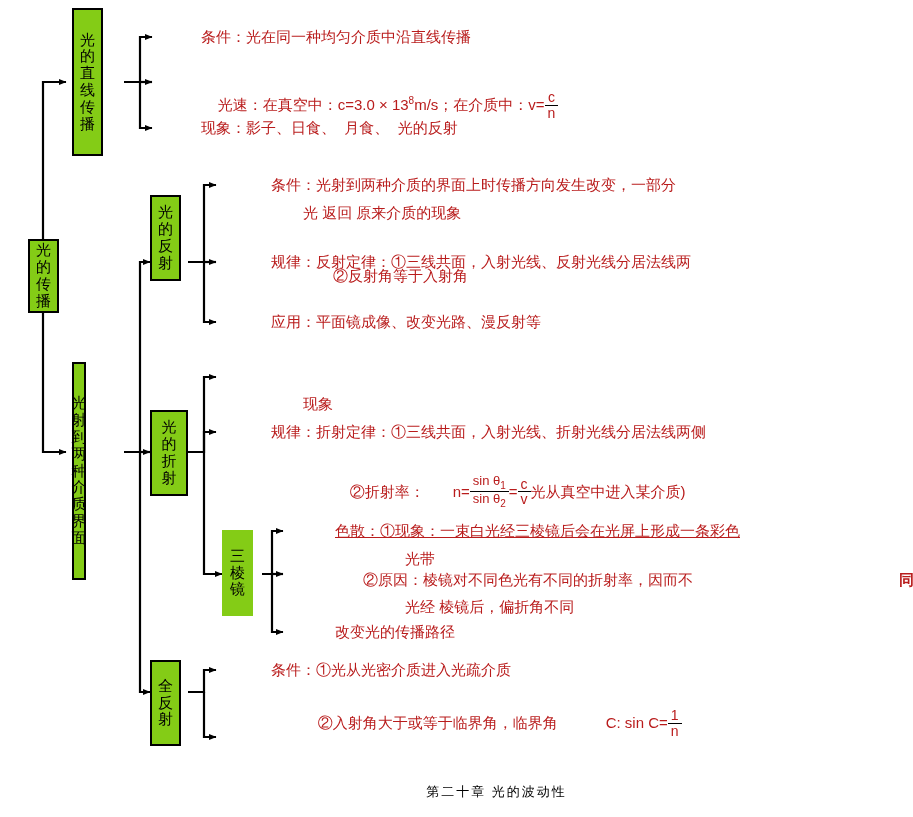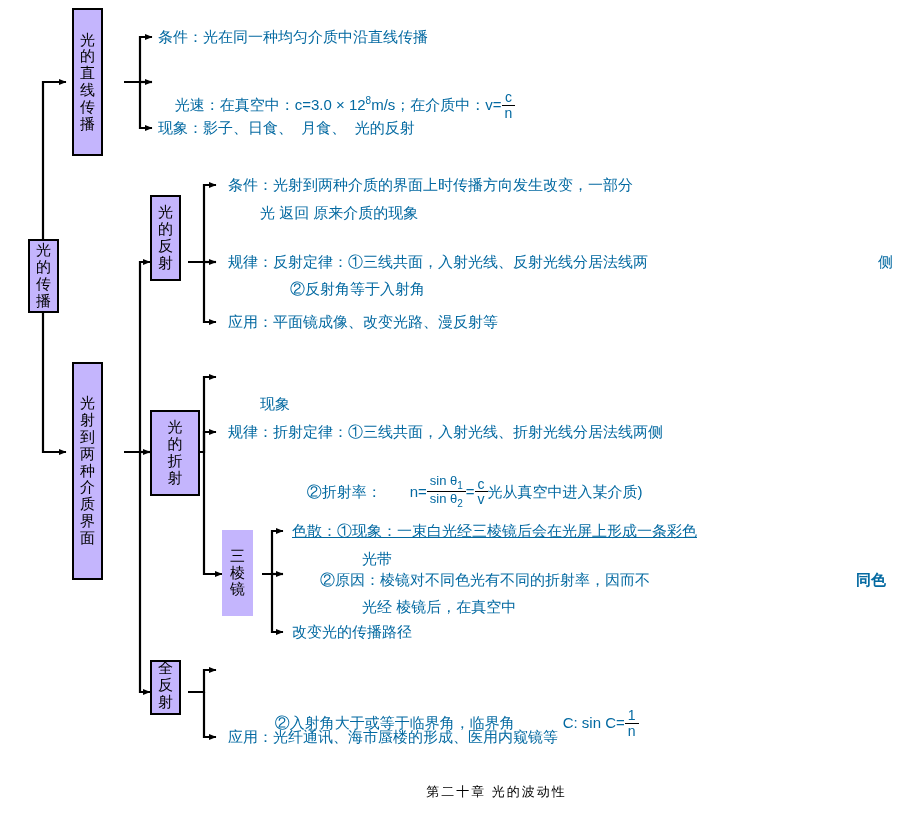--- a/index.html
+++ b/index.html
@@ -14,21 +14,21 @@
   #page {
     position: relative;
     width: 913px;
     height: 817px;
     overflow: hidden;
     background: #ffffff;
   }
   .node {
     position: absolute;
     border: 2px solid #000;
-    background: #c4b5fd;
+    background: #84cc16;
     box-sizing: border-box;
     display: flex;
     align-items: center;
     justify-content: center;
     text-align: center;
     font-size: 15px;
     line-height: 1.12;
     letter-spacing: 0px;
     padding: 2px 1px;
   }
@@ -37,21 +37,22 @@
     width: 1em;
     word-break: break-all;
     white-space: normal;
     text-align: center;
   }
   .txt {
     position: absolute;
     font-size: 15px;
     line-height: 1.35;
     white-space: pre;
-    color: #0369a1;
+    color: #b91c1c;
+    margin-left: 43px;
   }
   svg.lines {
     position: absolute;
     left: 0;
     top: 0;
     width: 913px;
     height: 817px;
     pointer-events: none;
   }
   .frac {
@@ -132,75 +133,75 @@
   </svg>
 
   <div class="node" style="left:28px; top:239px; width:31px; height:74px;">
     <span class="vtext">光的传播</span>
   </div>
 
   <div class="node" style="left:72px; top:8px; width:31px; height:148px;">
     <span class="vtext">光的直线传播</span>
   </div>
 
-  <div class="node" style="left:72px; top:362px; width:31px; height:218px;">
+  <div class="node" style="left:72px; top:362px; width:14px; height:218px;">
     <span class="vtext">光射到两种介质界面</span>
   </div>
 
   <div class="node" style="left:150px; top:195px; width:31px; height:86px;">
     <span class="vtext">光的反射</span>
   </div>
 
-  <div class="node" style="left:150px; top:410px; width:50px; height:86px;">
+  <div class="node" style="left:150px; top:410px; width:38px; height:86px;">
     <span class="vtext">光的折射</span>
   </div>
 
   <div class="node" style="left:222px; top:530px; width:31px; height:86px; border:none;align-items:center;">
     <span class="vtext">三棱镜</span>
   </div>
 
-  <div class="node" style="left:150px; top:660px; width:31px; height:55px;font-family:Liberation Mono, monospace;">
+  <div class="node" style="left:150px; top:660px; width:31px; height:86px;">
     <span class="vtext">全反射</span>
   </div>
 
   <div class="txt" style="left:158px; top:27px;">条件：光在同一种均匀介质中沿直线传播</div>
 
   <div class="txt" style="left:158px; top:71px;">
-    <span>光速：在真空中：</span><span>c=3.0 × 12</span><span class="sup">8</span><span>m/s</span><span>；在介质中：</span><span>v=</span><span class="frac"><span class="num">c</span><span class="den">n</span></span>
+    <span>光速：在真空中：</span><span>c=3.0 × 13</span><span class="sup">8</span><span>m/s</span><span>；在介质中：</span><span>v=</span><span class="frac"><span class="num">c</span><span class="den">n</span></span>
   </div>
 
   <div class="txt" style="left:158px; top:118px;">现象：影子、日食、  月食、  光的反射</div>
 
   <div class="txt" style="left:228px; top:175px;">条件：光射到两种介质的界面上时传播方向发生改变，一部分</div>
   <div class="txt" style="left:260px; top:203px;">光 返回 原来介质的现象</div>
 
   <div class="txt" style="left:228px; top:252px;">规律：反射定律：①三线共面，入射光线、反射光线分居法线两</div>
   <div class="txt" style="left:878px; top:252px;">侧</div>
-  <div class="txt" style="left:290px; top:279px;">②反射角等于入射角</div>
+  <div class="txt" style="left:290px; top:266px;">②反射角等于入射角</div>
 
   <div class="txt" style="left:228px; top:312px;">应用：平面镜成像、改变光路、漫反射等</div>
 
   <div class="txt" style="left:260px; top:394px;">现象</div>
 
   <div class="txt" style="left:228px; top:422px;">规律：折射定律：①三线共面，入射光线、折射光线分居法线两侧</div>
 
   <div class="txt" style="left:290px; top:455px;">
     <span>②折射率：</span><span style="display:inline-block; width:28px;"></span><span>n=</span><span class="frac" style="font-size:13px;"><span class="num"><span>sin θ</span><span class="sub">1</span></span><span class="den"><span>sin θ</span><span class="sub">2</span></span></span><span>=</span><span class="frac"><span class="num">c</span><span class="den">v</span></span><span>光从真空中进入某介质)</span>
   </div>
 
   <div class="txt" style="left:292px; top:521px;text-decoration:underline;">色散：①现象：一束白光经三棱镜后会在光屏上形成一条彩色</div>
   <div class="txt" style="left:362px; top:549px;">光带</div>
 
   <div class="txt" style="left:320px; top:570px;">②原因：棱镜对不同色光有不同的折射率，因而不</div>
   <div class="txt" style="left:856px; top:570px;font-weight:bold;">同色</div>
-  <div class="txt" style="left:362px; top:597px;">光经 棱镜后，在真空中</div>
+  <div class="txt" style="left:362px; top:597px;">光经 棱镜后，偏折角不同</div>
 
   <div class="txt" style="left:292px; top:622px;">改变光的传播路径</div>
 
+  <div class="txt" style="left:228px; top:660px;">条件：①光从光密介质进入光疏介质</div>
   <div class="txt" style="left:258px; top:689px;">
     <span>②入射角大于或等于临界角，临界角</span><span style="display:inline-block; width:48px;"></span><span>C: sin C=</span><span class="frac"><span class="num">1</span><span class="den">n</span></span>
   </div>
 
-  <div class="txt" style="left:228px; top:727px;">应用：光纤通讯、海市蜃楼的形成、医用内窥镜等</div>
 
   <div class="caption" style="top:783px;">第二十章   光的波动性</div>
 
 </div>
 
 </body></html>

